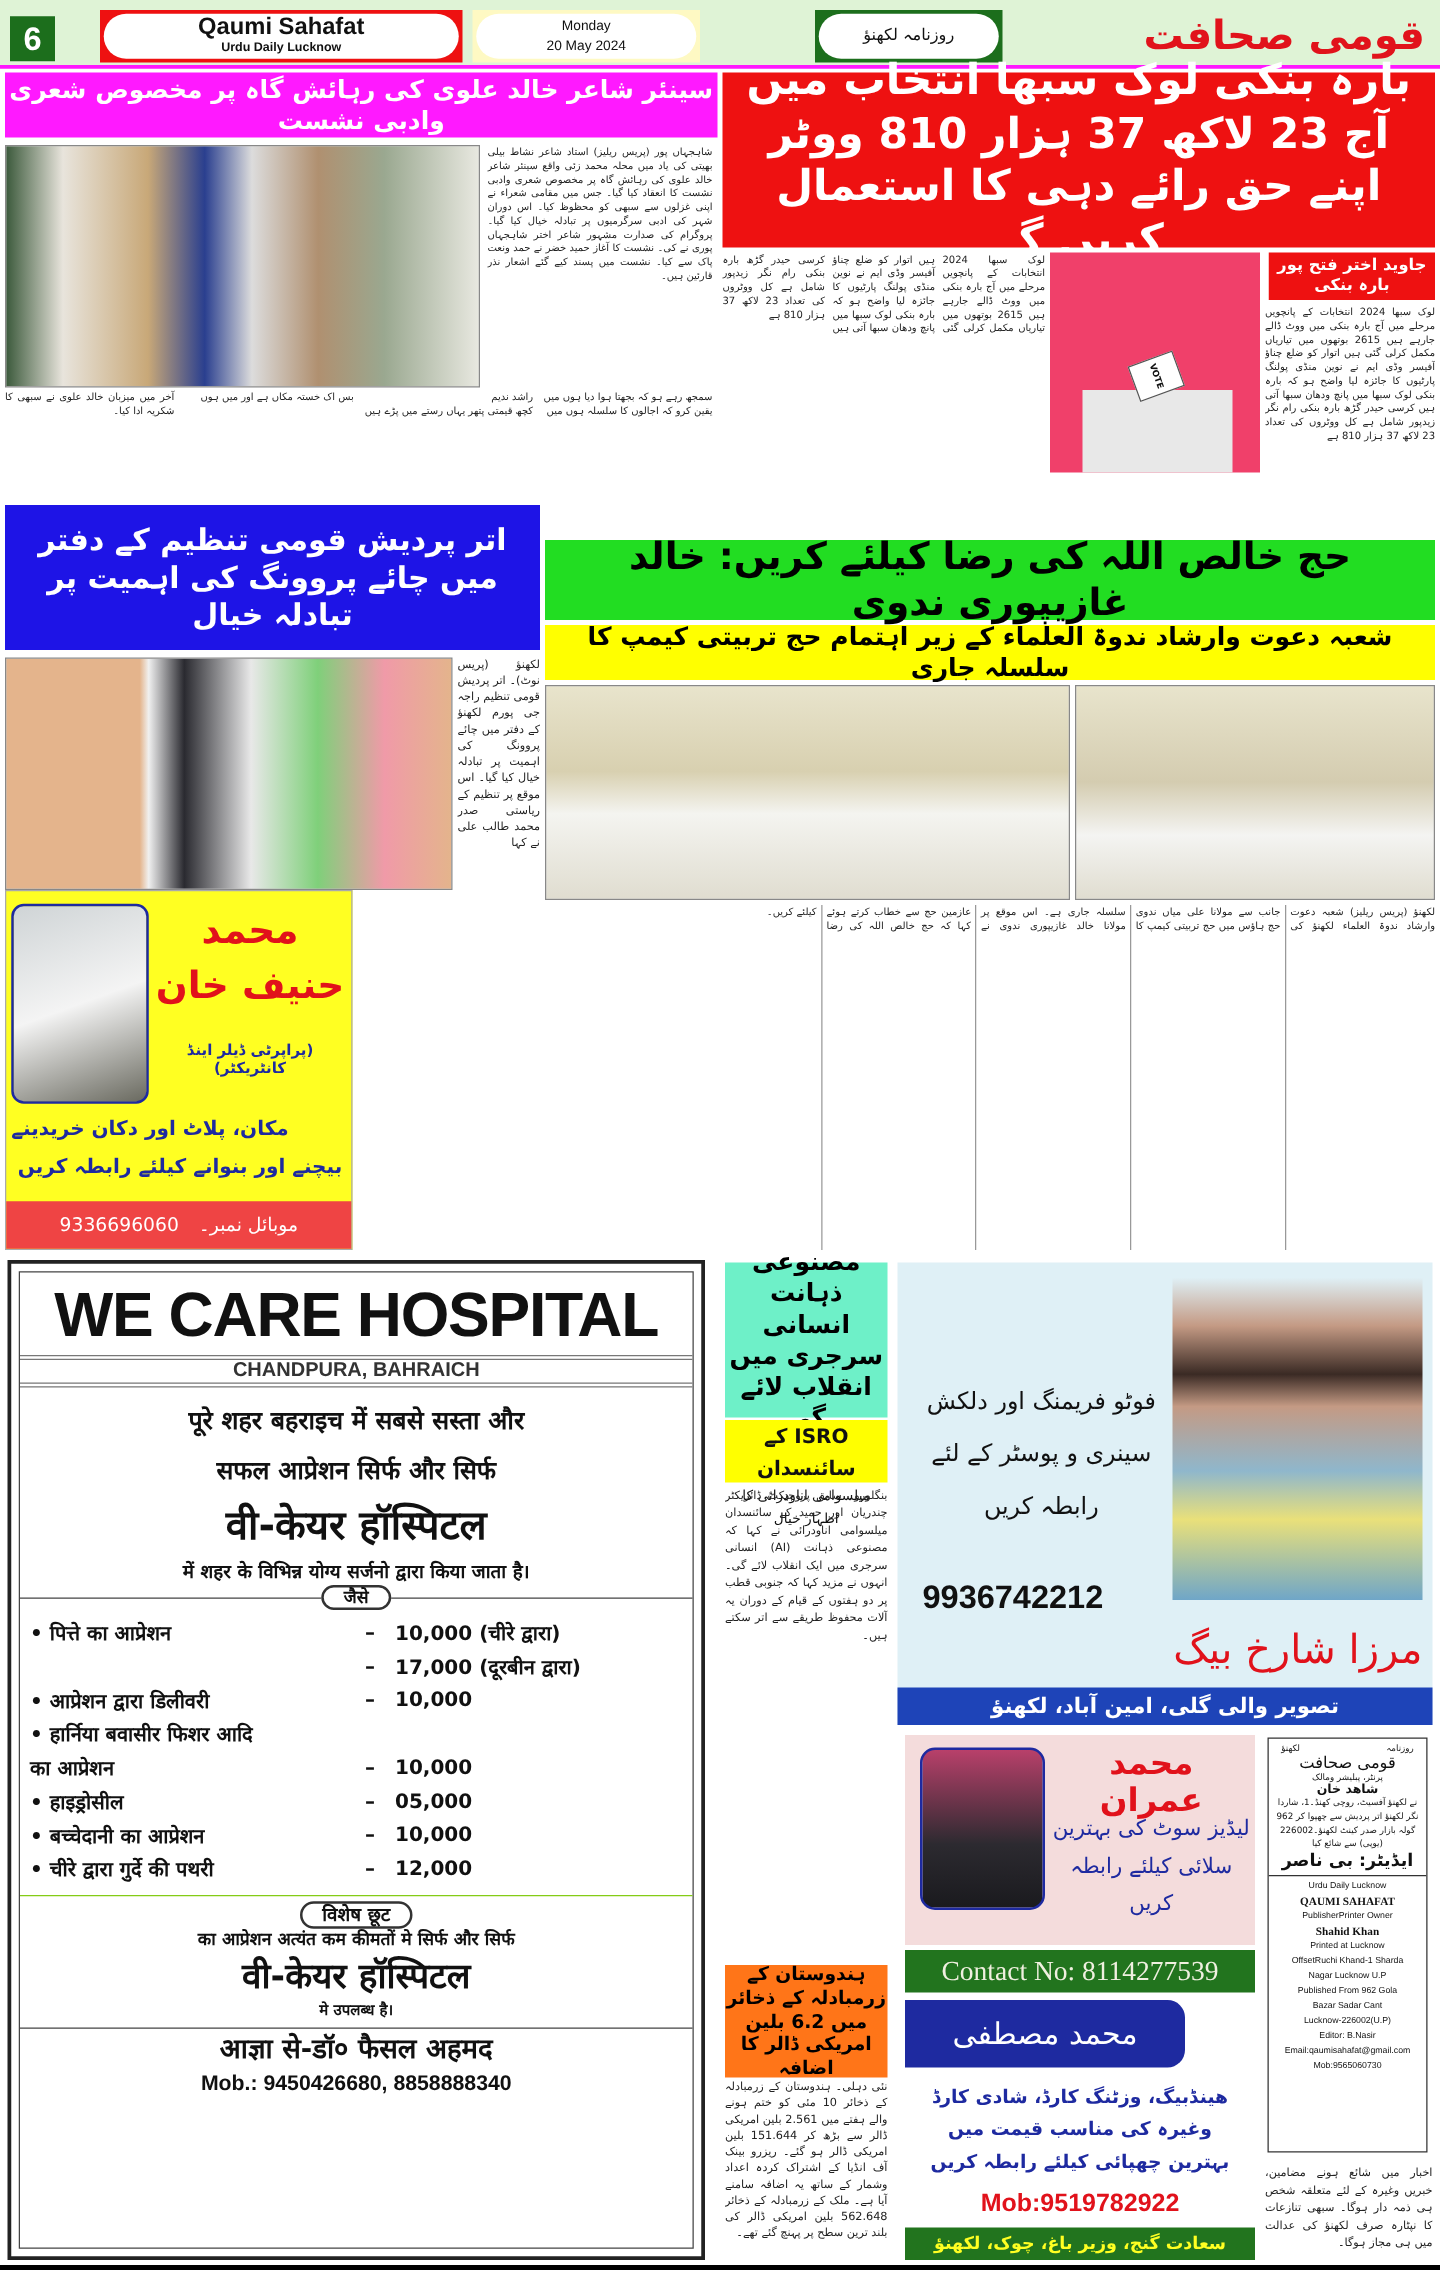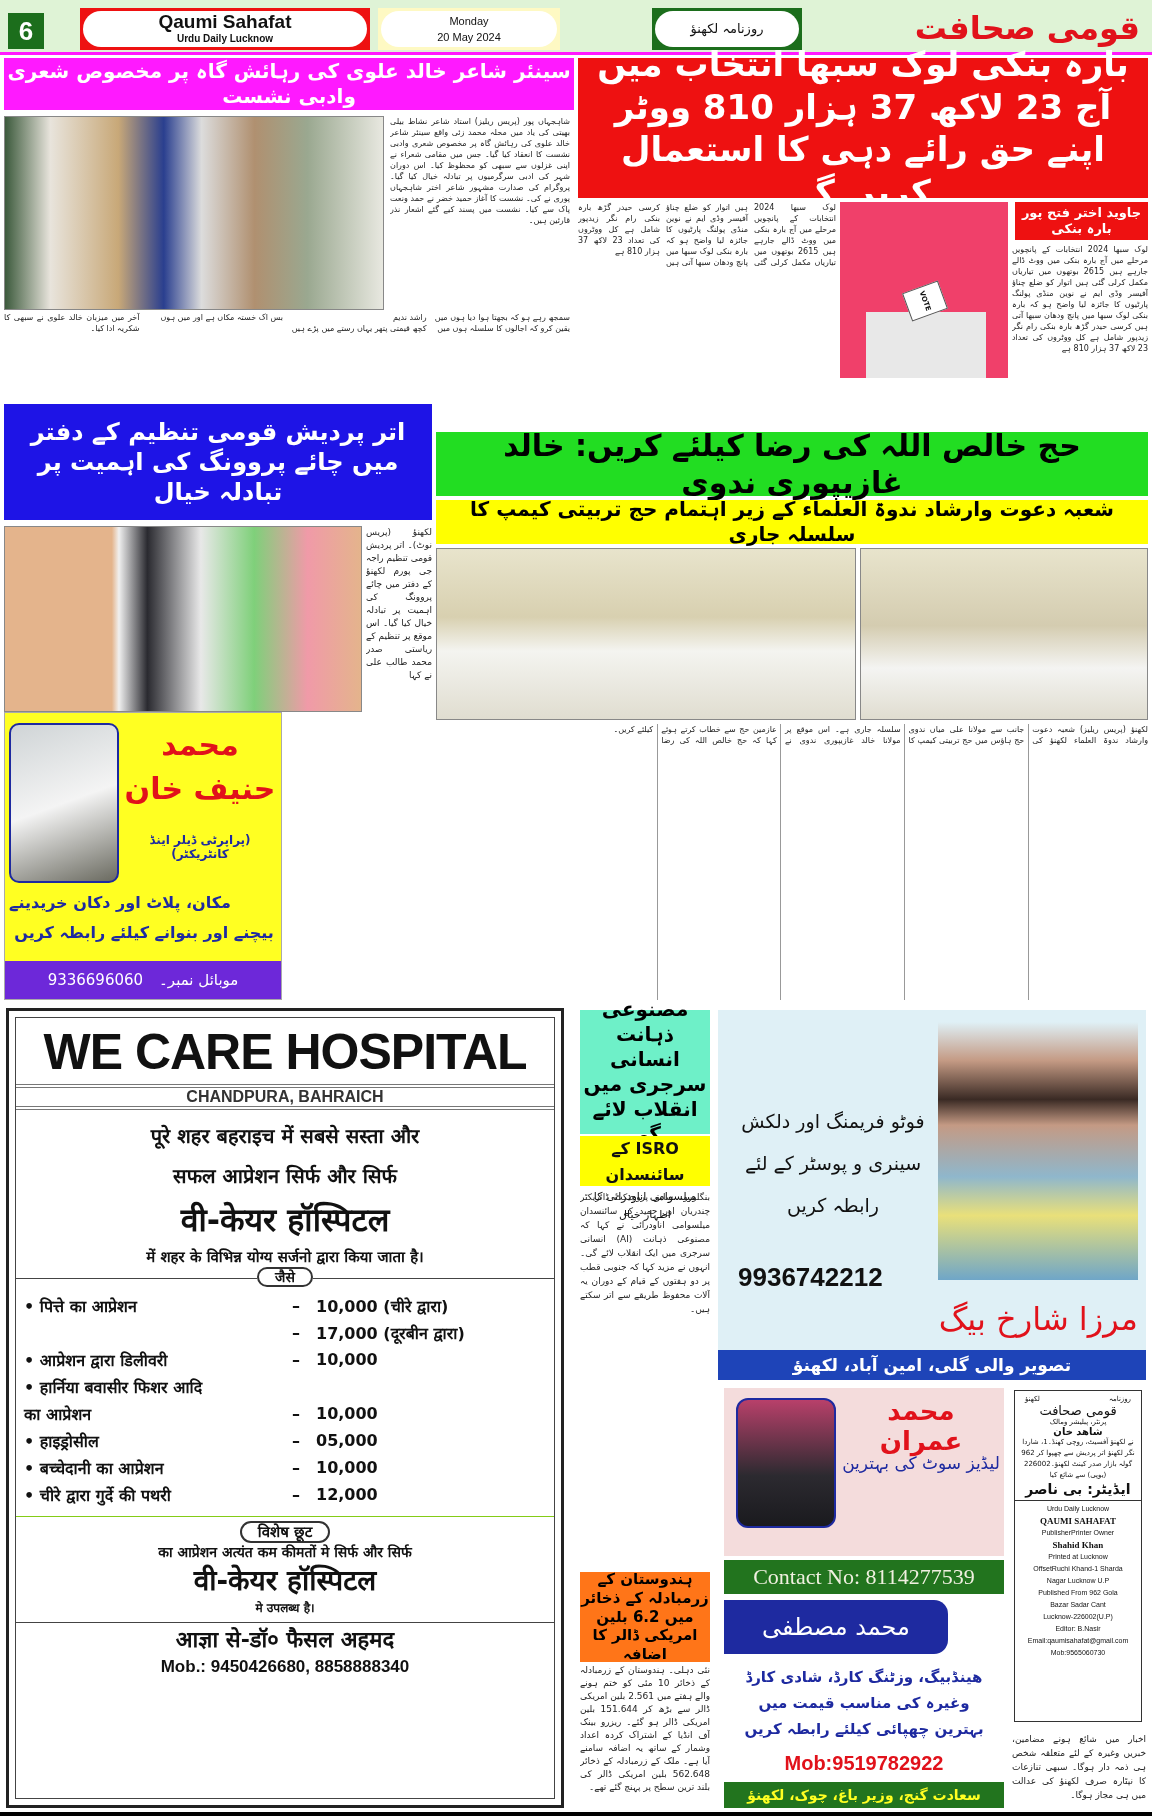--- a/index.html
+++ b/index.html
@@ -86,21 +86,21 @@
 <div class="abs col urdu" style="left:290px;top:724px;width:858px;height:276px;column-count:7;column-gap:8px;column-rule:1px solid #999">
   <span>لکھنؤ (پریس ریلیز) شعبہ دعوت وارشاد ندوۃ العلماء لکھنؤ کی جانب سے مولانا علی میاں ندوی حج ہاؤس میں حج تربیتی کیمپ کا سلسلہ جاری ہے۔ اس موقع پر مولانا خالد غازیپوری ندوی نے عازمین حج سے خطاب کرتے ہوئے کہا کہ حج خالص اللہ کی رضا کیلئے کریں۔</span>
 </div>
 
 <div class="abs" style="left:4px;top:712px;width:278px;height:288px;background:#ffff22;border:1px solid #aaa">
   <div class="abs photo" style="left:4px;top:10px;width:110px;height:160px;border:2px solid #1e2aa0;border-radius:10px;background:linear-gradient(160deg,#cfd4d6,#f4f4f4 50%,#6a6a60)"></div>
   <div class="abs urdu" style="left:118px;top:10px;width:154px;height:90px;color:#e1121b;font-size:30px;font-weight:bold;text-align:center;line-height:44px">محمد حنیف خان</div>
   <div class="abs urdu" style="left:118px;top:120px;width:154px;height:30px;color:#1e2aa0;font-size:12px;font-weight:bold;text-align:center">(پراپرٹی ڈیلر اینڈ کانٹریکٹر)</div>
   <div class="abs urdu" style="left:4px;top:180px;width:270px;height:28px;color:#1e2aa0;font-size:16px;font-weight:bold;text-align:left">مکان، پلاٹ اور دکان خریدینے</div>
   <div class="abs urdu" style="left:4px;top:210px;width:270px;height:28px;color:#1e2aa0;font-size:16px;font-weight:bold;text-align:center">بیچنے اور بنوانے کیلئے رابطہ کریں</div>
-  <div class="abs" style="left:0;top:248px;width:276px;height:38px;background:#6d28d9;color:#fff;display:flex;align-items:center;justify-content:center;gap:16px;font-size:15px">
+  <div class="abs" style="left:0;top:248px;width:276px;height:38px;background:#ef4444;color:#fff;display:flex;align-items:center;justify-content:center;gap:16px;font-size:15px">
     <span>9336696060</span>
     <span class="urdu">موبائل نمبر۔</span>
   </div>
 </div>
 
 <div class="abs ad-hosp">
   <div class="hosp-inner">
     <div style="text-align:center;font-family:'Liberation Sans',sans-serif;font-weight:bold;font-size:50px;line-height:60px;letter-spacing:-1px;margin-top:4px">WE CARE HOSPITAL</div>
     <div style="text-align:center;font-family:'Liberation Sans',sans-serif;font-weight:bold;font-size:16px;color:#333;border-top:4px double #777;border-bottom:4px double #777;margin:2px 0;line-height:18px">CHANDPURA, BAHRAICH</div>
     <div style="text-align:center;font-size:20px;font-weight:bold;line-height:40px;margin-top:6px">पूरे शहर बहराइच में सबसे सस्ता और</div>
@@ -185,20 +185,21 @@
   <div class="abs" style="left:20px;top:252px;width:200px;font-family:'Liberation Sans',sans-serif;font-weight:bold;font-size:26px">9936742212</div>
   <div class="abs urdu" style="left:120px;top:290px;width:300px;color:#e1121b;font-size:32px;text-align:right">مرزا شارخ بیگ</div>
   <div class="abs urdu" style="left:0;top:340px;width:428px;height:30px;background:#1e44b8;color:#fff;font-size:17px;font-weight:bold;text-align:center;line-height:30px">تصویر والی گلی، امین آباد، لکھنؤ</div>
 </div>
 
 <div class="abs" style="left:724px;top:1388px;width:280px;height:168px;background:#f4dcdc">
   <div class="abs photo" style="left:12px;top:10px;width:100px;height:130px;border:2px solid #1e2aa0;border-radius:12px;background:linear-gradient(180deg,#b8406a,#2c2a30 60%,#1a1a1e)"></div>
   <div class="abs urdu" style="left:118px;top:8px;width:158px;color:#e1121b;font-size:26px;font-weight:bold;text-align:center">محمد عمران</div>
   <div class="abs urdu" style="left:118px;top:60px;width:158px;color:#1e2aa0;font-size:17px;text-align:center;line-height:30px">
     <div>لیڈیز سوٹ کی بہترین</div>
+    <div>سلائی کیلئے رابطہ کریں</div>
   </div>
 </div>
 <div class="abs" style="left:724px;top:1560px;width:280px;height:34px;background:#22741e;color:#f0f0e0;font-family:'Liberation Serif',serif;font-size:22px;text-align:center;line-height:34px">Contact No:  8114277539</div>
 
 <div class="abs urdu" style="left:724px;top:1600px;width:224px;height:54px;background:#1e2aa0;color:#fff;border-radius:0 14px 14px 0;font-size:24px;text-align:center;line-height:54px">محمد مصطفی (پرنٹنگ پریس)</div>
 <div class="abs urdu" style="left:724px;top:1664px;width:280px;text-align:center;color:#1e2aa0;font-weight:bold;font-size:15px;line-height:26px">
   <div>هینڈبیگ، وزٹنگ کارڈ، شادی کارڈ</div>
   <div>وغیرہ کی مناسب قیمت میں</div>
   <div>بہترین چھپائی کیلئے رابطہ کریں</div>
 </div>

